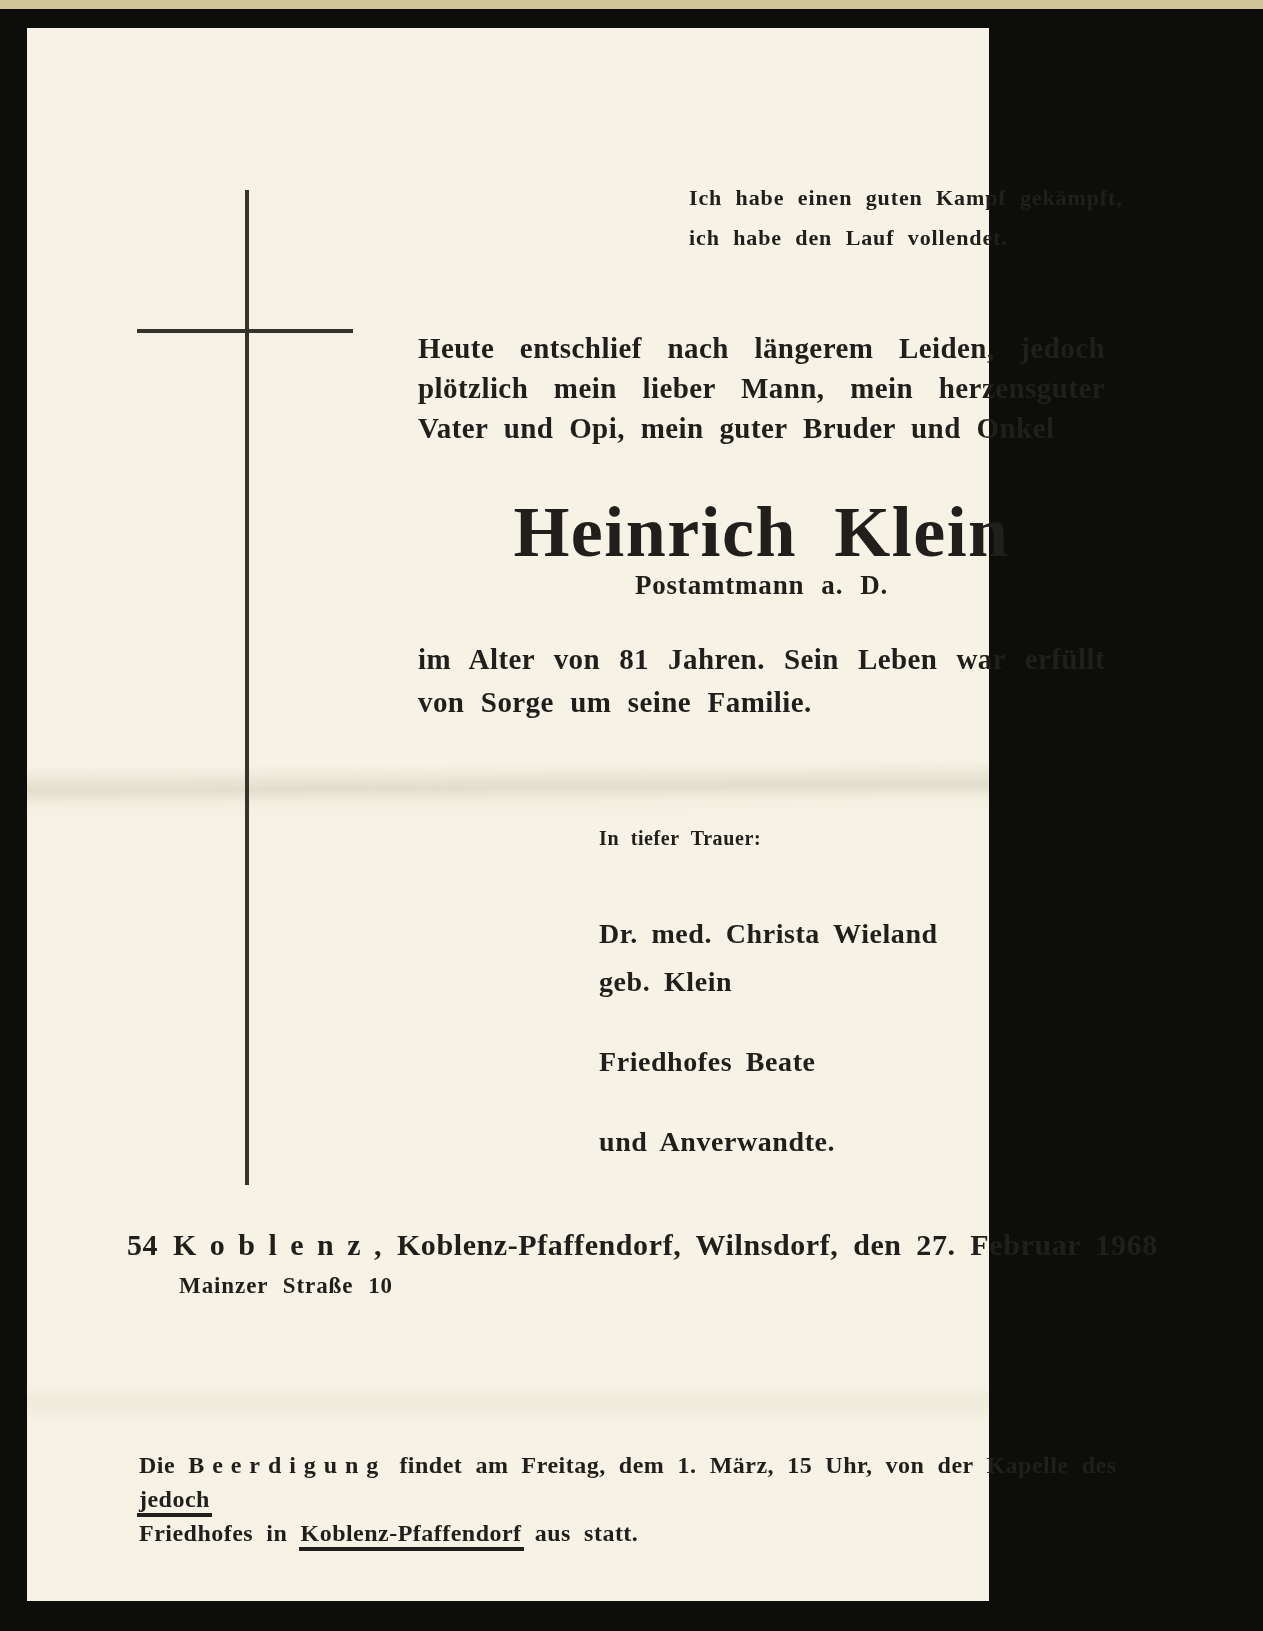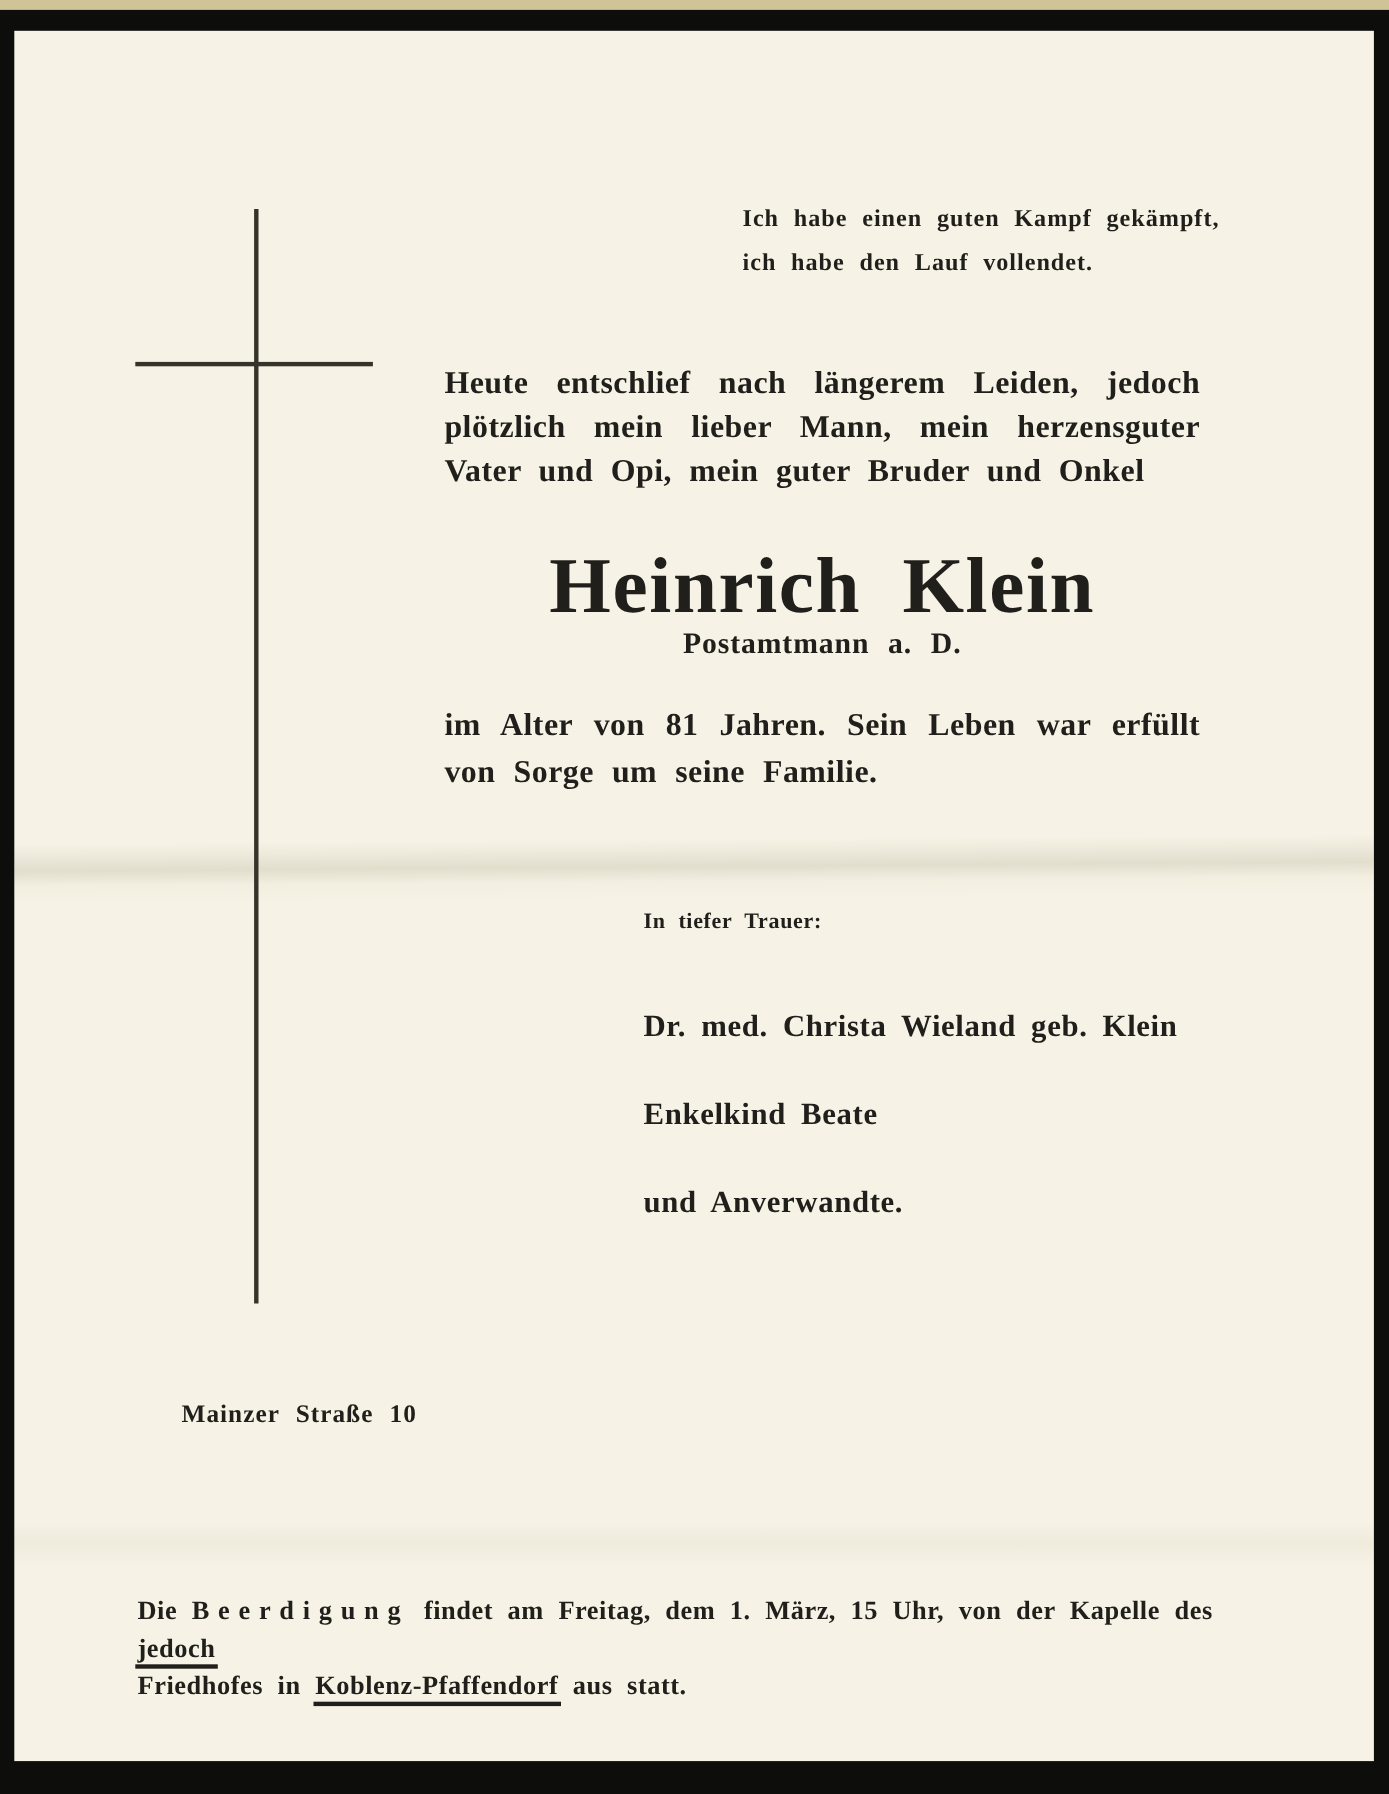--- a/index.html
+++ b/index.html
@@ -15,21 +15,21 @@
     background:var(--frame);
     position:relative;
     font-family:"Liberation Serif", serif;
     overflow:hidden;
   }
   .top-strip{
     position:absolute;left:0;top:0;width:1263px;height:9px;
     background:var(--strip);
   }
   .paper{
-    position:absolute;left:13px;top:28px;width:1236px;height:1573px;
+    position:absolute;left:27px;top:28px;width:962px;height:1573px;
     background:var(--paper);
     color:var(--ink);
     font-family:Liberation Serif, serif;
   }
   .crease{
     position:absolute;left:0;width:100%;pointer-events:none;
   }
   .crease.main{
     top:735px;height:55px;
     background:linear-gradient(to bottom, rgba(246,243,230,0) 0%, rgba(146,138,108,0.20) 45%, rgba(210,205,180,0.10) 70%, rgba(246,243,230,0) 100%);
@@ -129,22 +129,23 @@
     <div class="deceased-name">Heinrich Klein</div>
     <div class="deceased-title">Postamtmann a. D.</div>
   </div>
 
   <div class="blk age">im Alter von 81 Jahren. Sein Leben war erfüllt von Sorge um seine Familie.</div>
 
   <div class="blk trauer-heading">In tiefer Trauer:</div>
 
   <div class="blk mourners">
     <div>Dr. med. Christa Wieland geb. Klein</div>
-    <div>Enkelkind Beate</div>
+    <div>Friedhofes Beate</div>
     <div>und Anverwandte.</div>
   </div>
 
+  <div class="blk address-line"><span>54</span> <span class="spaced-city">Koblenz</span><span>, Koblenz-Pfaffendorf, Wilnsdorf, den 27. Februar 1968</span></div>
 
   <div class="blk street">Mainzer Straße 10</div>
 
   <div class="blk funeral"><span>Die </span><span class="spaced-word">Beerdigung</span><span> findet am Freitag, dem 1. März, 15 Uhr, von der Kapelle des </span><span class="u-thick">jedoch</span><br><span>Friedhofes in </span><span class="u-thick">Koblenz-Pfaffendorf</span><span> aus statt.</span></div>
 
 </div>
 
 </body></html>

